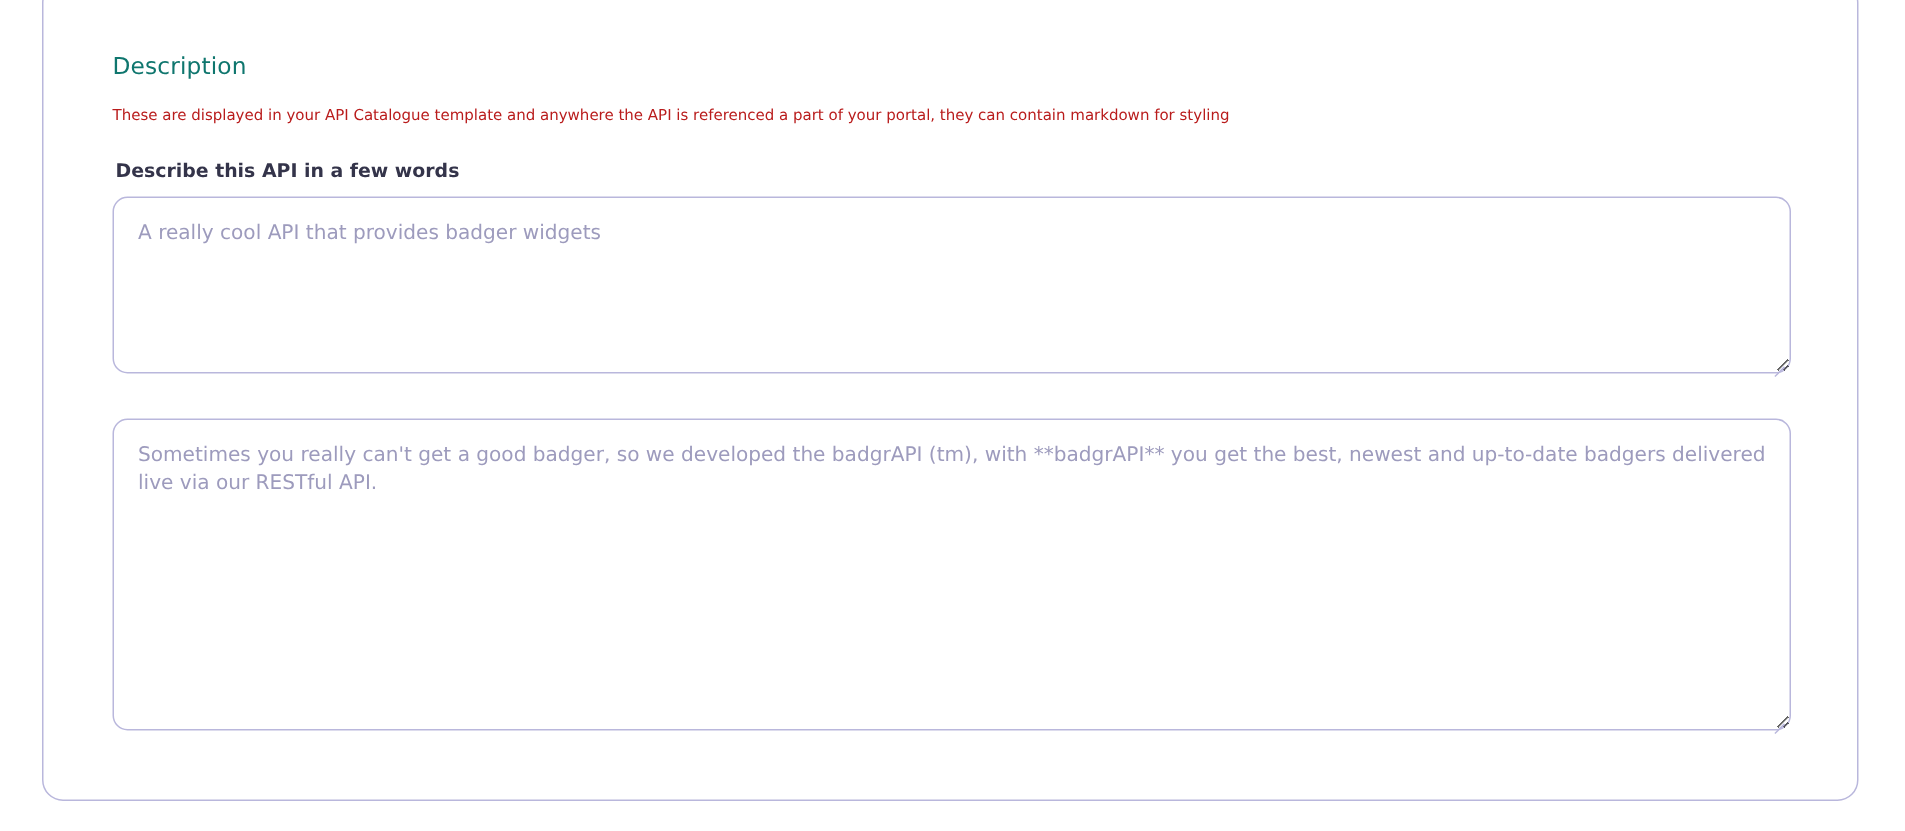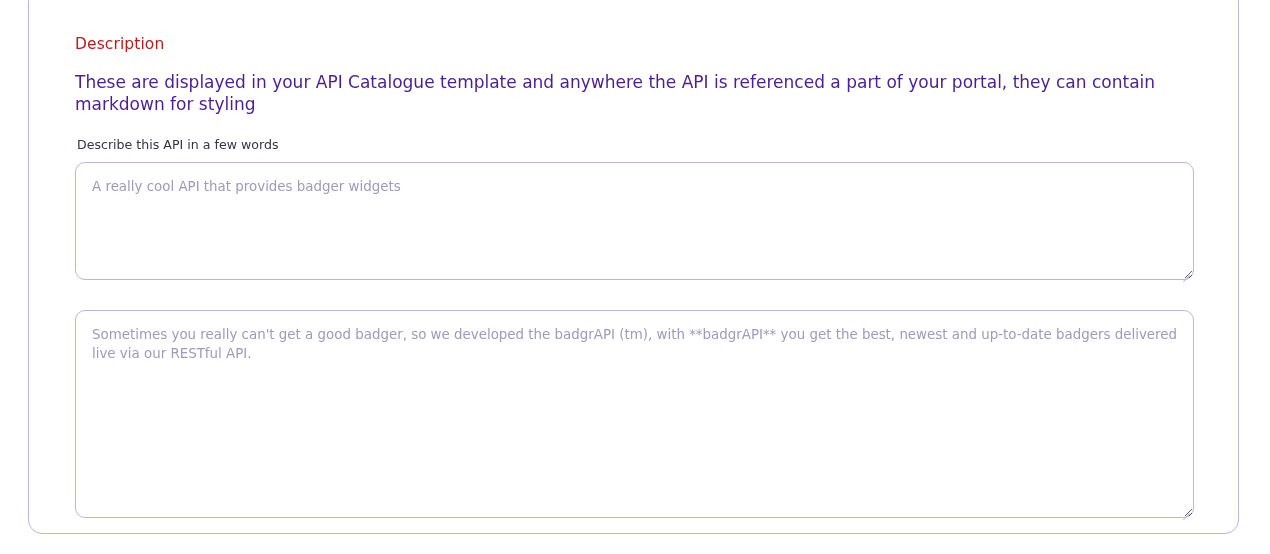--- a/index.html
+++ b/index.html
@@ -36,39 +36,39 @@
     padding: 0;
   }
 
   .card-inner {
     padding: 46px 46px 0 46px;
   }
 
   .section-title {
     font-size: 15.5px;
     font-weight: 400;
-    color: #b91c1c;
+    color: #0f766e;
     letter-spacing: 0.1px;
     margin: 0 0 18px 0;
   }
 
   .section-desc {
-    font-size: 17px;
-    color: #4c1d95;
+    font-size: 10px;
+    color: #b91c1c;
     margin: 0 0 22px 0;
     line-height: 1.3;
   }
 
   .field {
     margin-bottom: 10px;
   }
 
   .field-label {
     font-size: 12.6px;
-    font-weight: normal;
+    font-weight: bold;
     color: #34344a;
     margin: 0 0 10px 2px;
     display: block;
   }
 
   textarea.ta {
     display: block;
     box-sizing: border-box;
     width: 1119px;
     border: 1px solid #b9b7dc;

